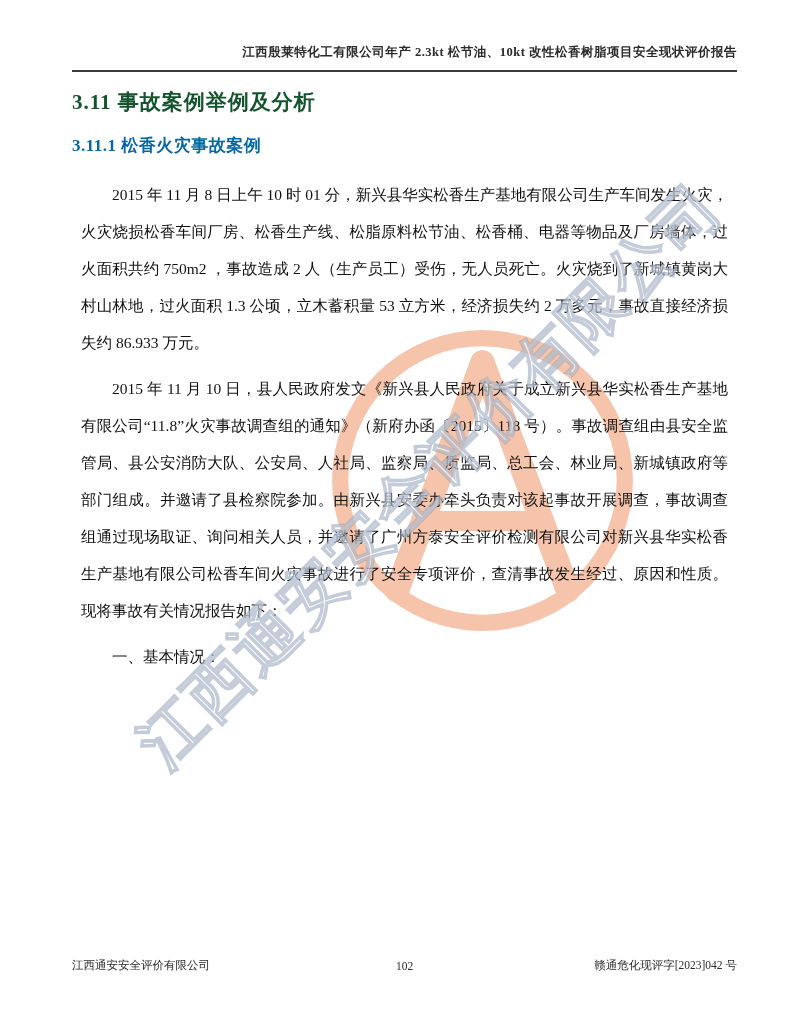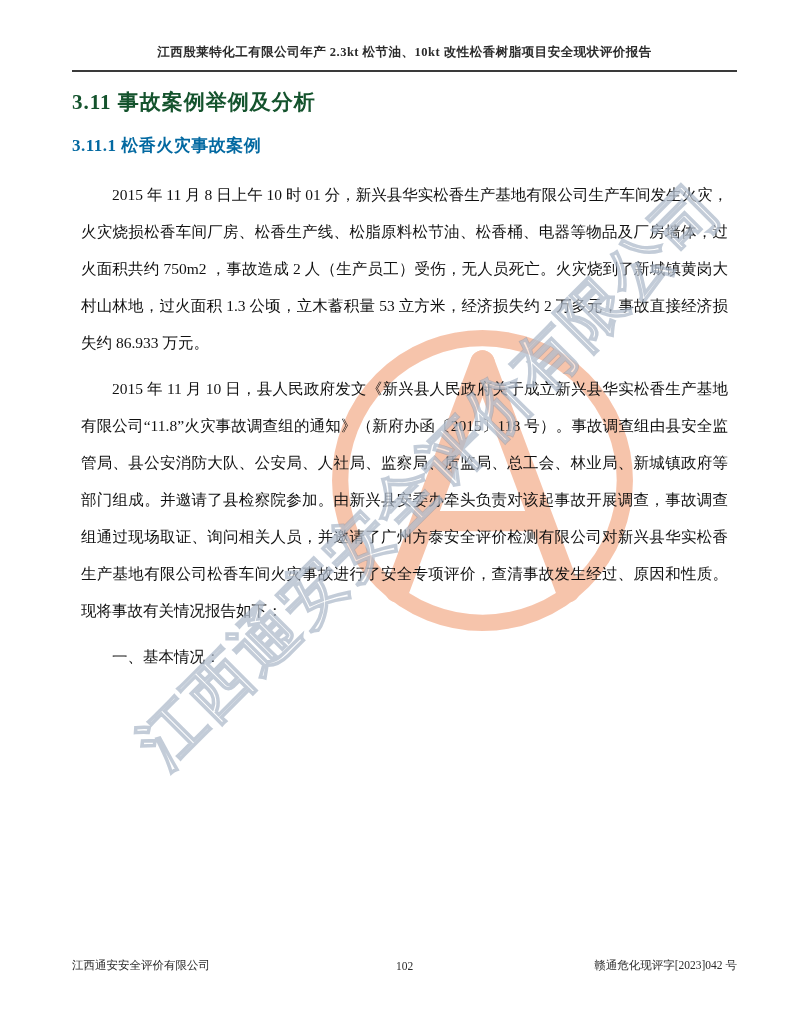--- a/index.html
+++ b/index.html
@@ -7,21 +7,21 @@
     position:relative;
     width:800px;height:1035px;
     background:#ffffff;
     font-family:"Liberation Serif", serif;
     color:#1a1a1a;
     overflow:hidden;
   }
   
   .header{
     position:absolute;left:72px;top:44px;width:665px;
-    text-align:center;
+    text-align:right;
     font-size:12.5px;font-weight:600;color:#2b2b2b;
     letter-spacing:0.5px;
     padding-bottom:9px;
     border-bottom:2.5px solid #3a3a3a;
   }
   
   .h1{
     position:absolute;left:72px;top:88px;width:665px;
     font-size:21px;font-weight:bold;color:#14532d;
     letter-spacing:1px;

